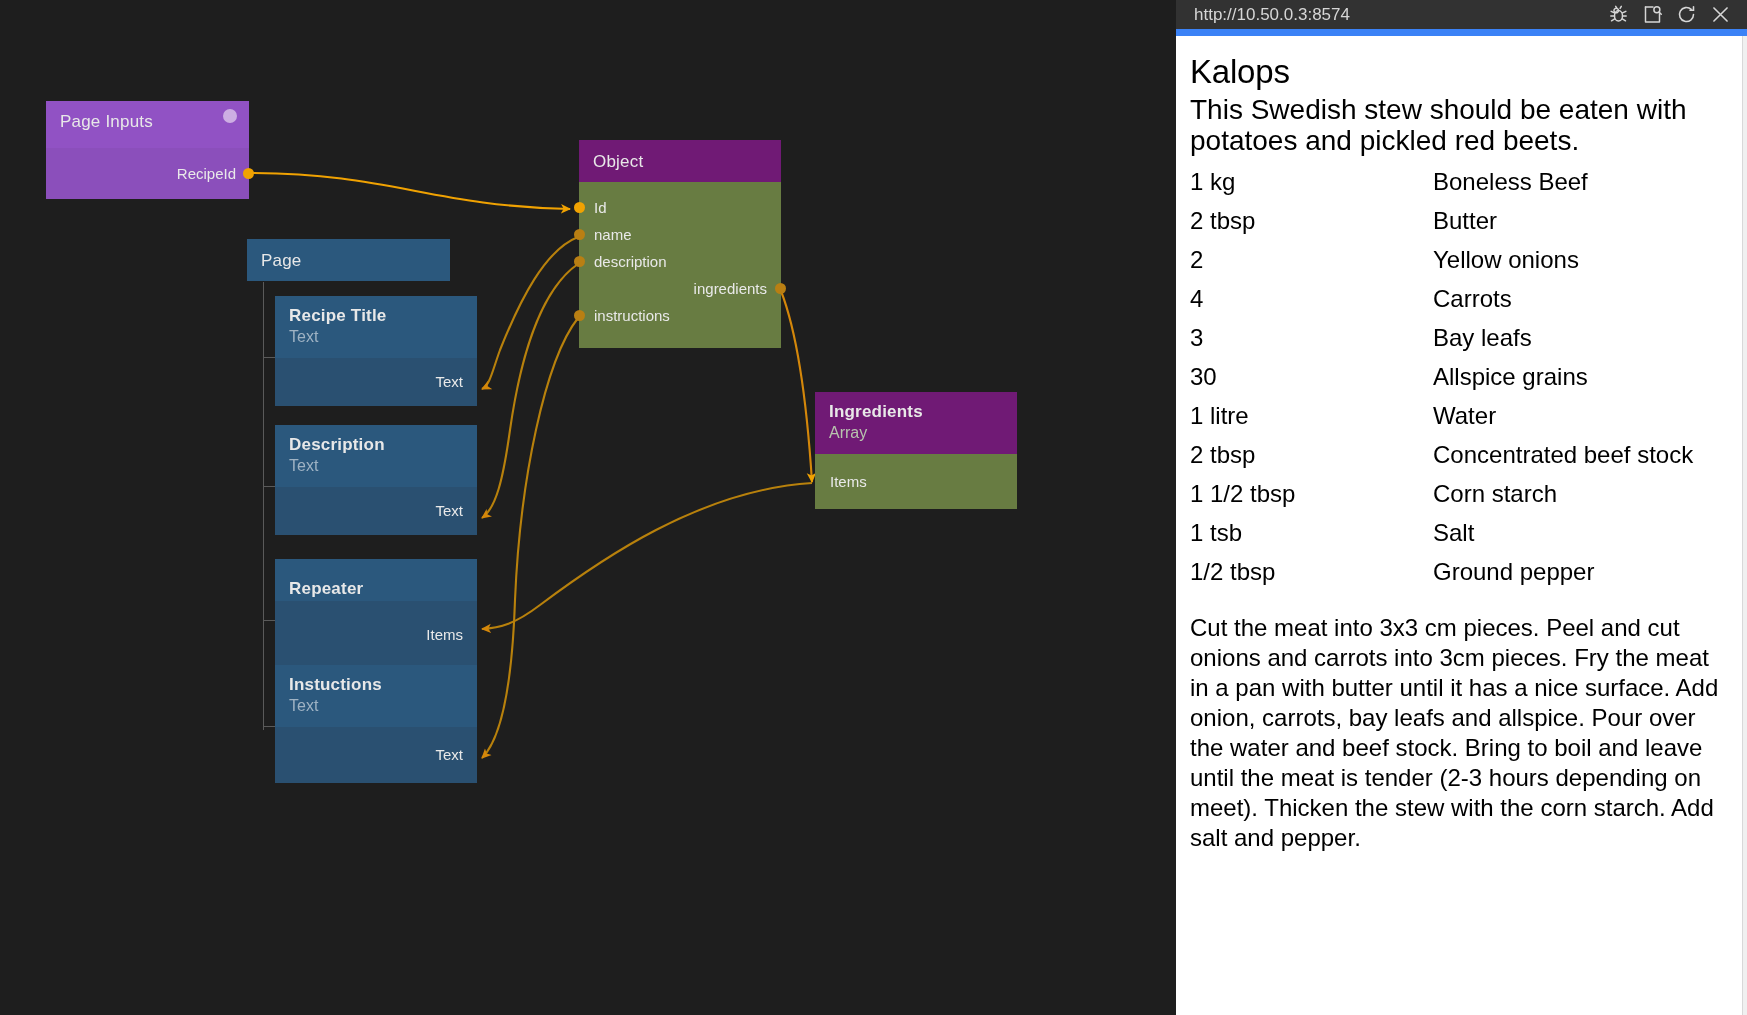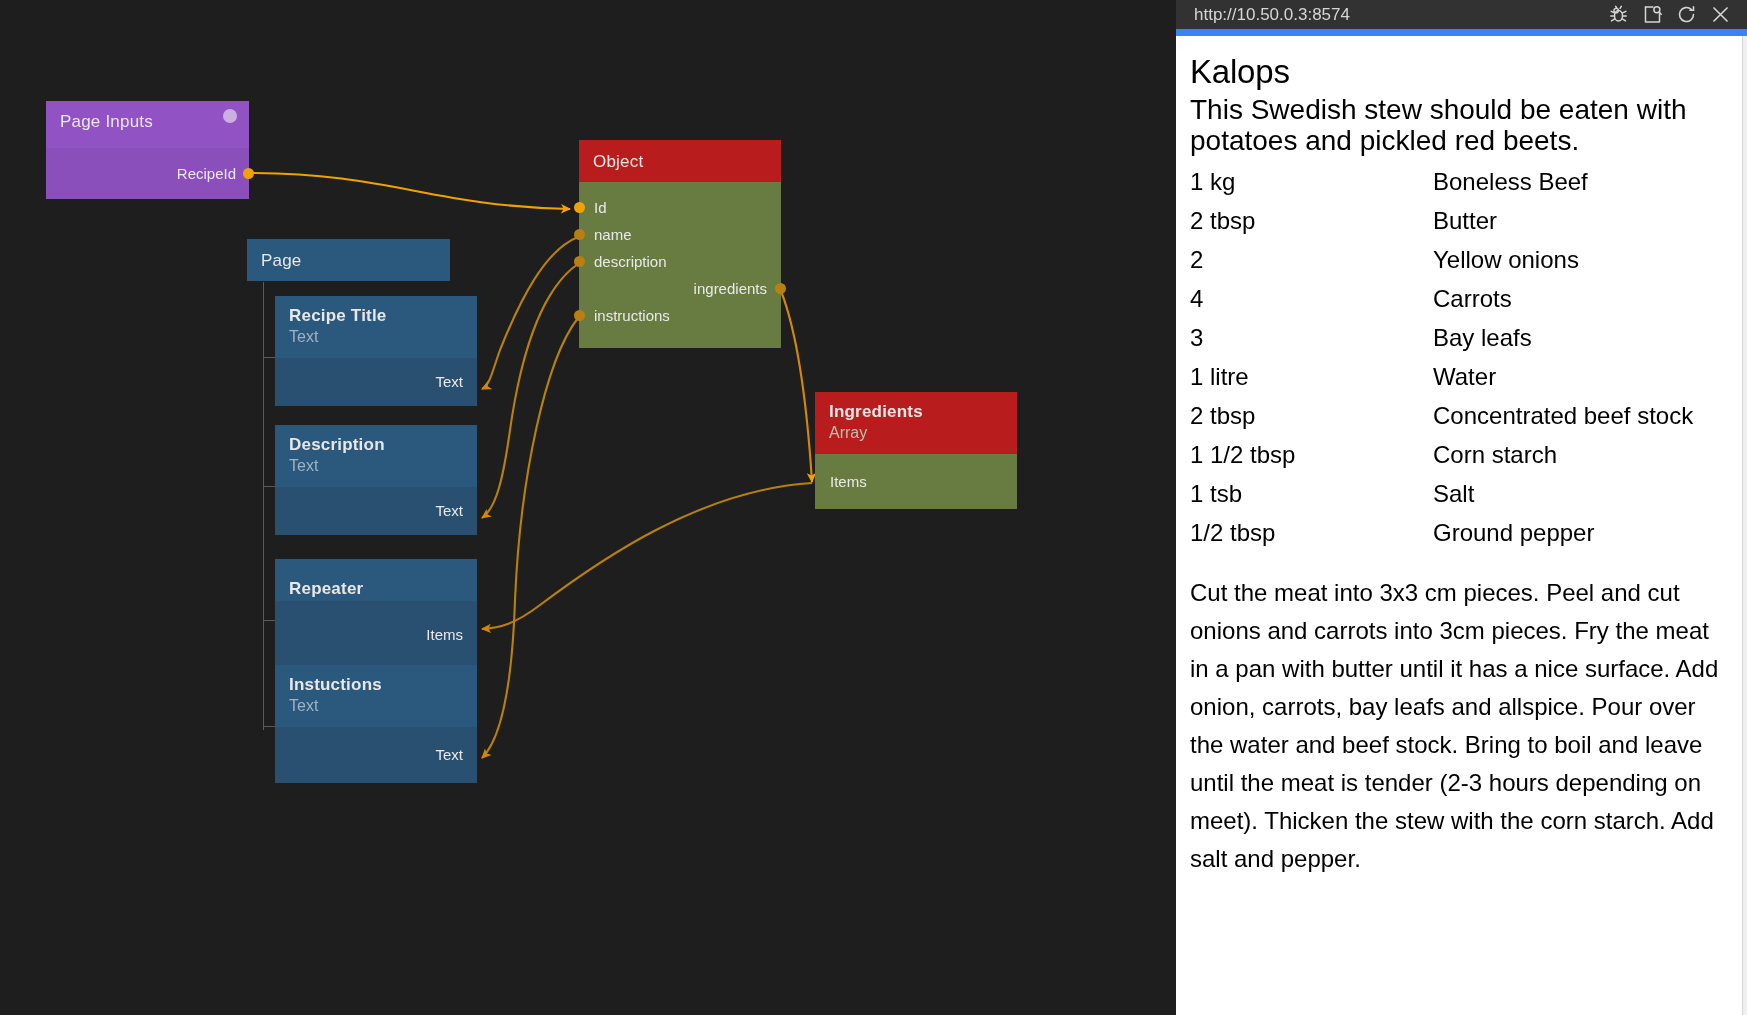--- a/index.html
+++ b/index.html
@@ -73,21 +73,21 @@
 
   .tree-line {
     position: absolute;
     background: #5a5a5a;
   }
   .tree-vert { width: 1px; left: 263px; }
   .tree-horz { height: 1px; left: 263px; width: 12px; }
 
   
   #node-object { left: 579px; top: 140px; width: 202px; }
-  .green-head { background: #b91c1c; }
+  .green-head { background: #701a75; }
   .green-body { background: #687c42; }
   #node-object .node-head { height: 42px; padding-top: 11px; }
   #node-object .node-body { height: 102px; padding-top: 11px; }
 
   
   #node-ingredients { left: 815px; top: 392px; width: 202px; }
   #node-ingredients .node-head { height: 62px; padding: 9px 14px 0 14px; }
   #node-ingredients .node-body { height: 55px; }
   #node-ingredients .port-row.in { height: 55px; }
 
@@ -149,21 +149,21 @@
   }
   #ingredient-table td {
     font-size: 24px;
     line-height: 31px;
     vertical-align: top;
     padding: 4px 0 4px 0;
   }
   #ingredient-table td.amount { width: 243px; }
   #instructions-text {
     font-size: 24px;
-    line-height: 38px;
+    line-height: 30px;
     margin-top: 22px;
   }
   #scrollbar-track {
     position: absolute; right: 0; top: 36px;
     width: 5px; height: 979px;
     background: #f0f0f0;
     border-left: 1px solid #d8d8d8;
   }
 </style>
 </head>
@@ -368,20 +368,24 @@
             </tr>
             <tr>
               <td class="amount">4</td>
               <td>Carrots</td>
             </tr>
             <tr>
               <td class="amount">3</td>
               <td>Bay leafs</td>
             </tr>
             <tr>
+              <td class="amount">30</td>
+              <td>Allspice grains</td>
+            </tr>
+            <tr>
               <td class="amount">1 litre</td>
               <td>Water</td>
             </tr>
             <tr>
               <td class="amount">2 tbsp</td>
               <td>Concentrated beef stock</td>
             </tr>
             <tr>
               <td class="amount">1 1/2 tbsp</td>
               <td>Corn starch</td>

